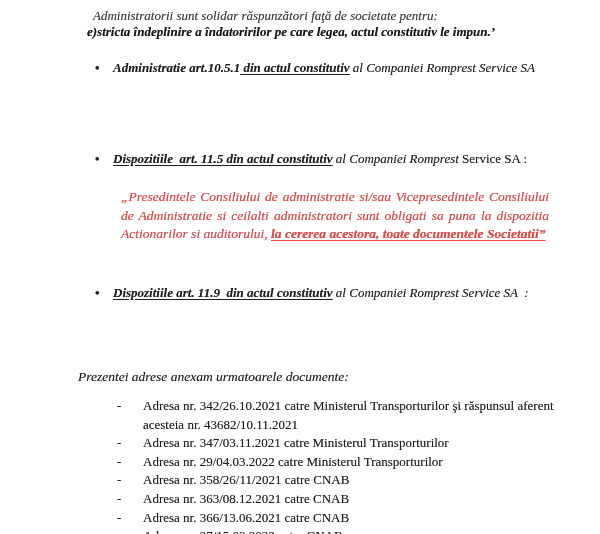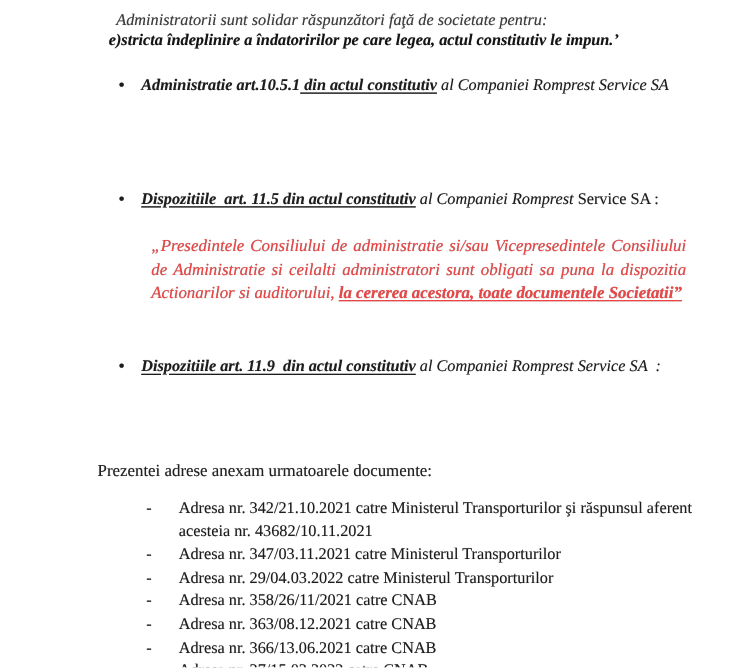--- a/index.html
+++ b/index.html
@@ -30,21 +30,21 @@
     text-align:justify; text-indent:30px; line-height:17px; font-size:13.5px;
   }
   .quote2 {
     left:121px; top:188px; width:428px;
     text-align:justify; line-height:18.5px; font-size:13.5px; color:#ef4444;
   }
   .quote3 {
     left:121px; top:302px; width:430px;
     text-align:justify; line-height:17.5px; font-size:13.5px;
   }
-  .prezentei { left:78px; top:369px; font-size:13.5px; color:#222; }
+  .prezentei { left:78px; top:369px; font-size:13.5px; color:#222;font-style:italic; }
 
   .attach-list { left:117px; top:397px; width:455px; }
   .attach-row { display:flex; line-height:18.6px; }
   .attach-row .dash { width:26px; }
   .attach-row .txt { width:426px; }
 </style>
 </head>
 <body>
 
 <div class="page">
@@ -71,21 +71,21 @@
     <span class="marker">•</span>
     <span class="nw"><span class="bi ws u">Dispozitiile art. 11.9  din actul constitutiv</span><span class="it ws"> al Companiei Romprest Service SA  :</span></span>
   </div>
 
 
   <div class="abs prezentei">Prezentei adrese anexam urmatoarele documente:</div>
 
   <div class="abs attach-list">
     <div class="attach-row">
       <span class="dash">-</span>
-      <span class="txt">Adresa nr. 342/21.10.2021 catre Ministerul Transporturilor şi răspunsul aferent acesteia nr. 43682/10.11.2021</span>
+      <span class="txt">Adresa nr. 342/26.10.2021 catre Ministerul Transporturilor şi răspunsul aferent acesteia nr. 43682/10.11.2021</span>
     </div>
     <div class="attach-row">
       <span class="dash">-</span>
       <span class="txt">Adresa nr. 347/03.11.2021 catre Ministerul Transporturilor</span>
     </div>
     <div class="attach-row">
       <span class="dash">-</span>
       <span class="txt">Adresa nr. 29/04.03.2022 catre Ministerul Transporturilor</span>
     </div>
     <div class="attach-row">

